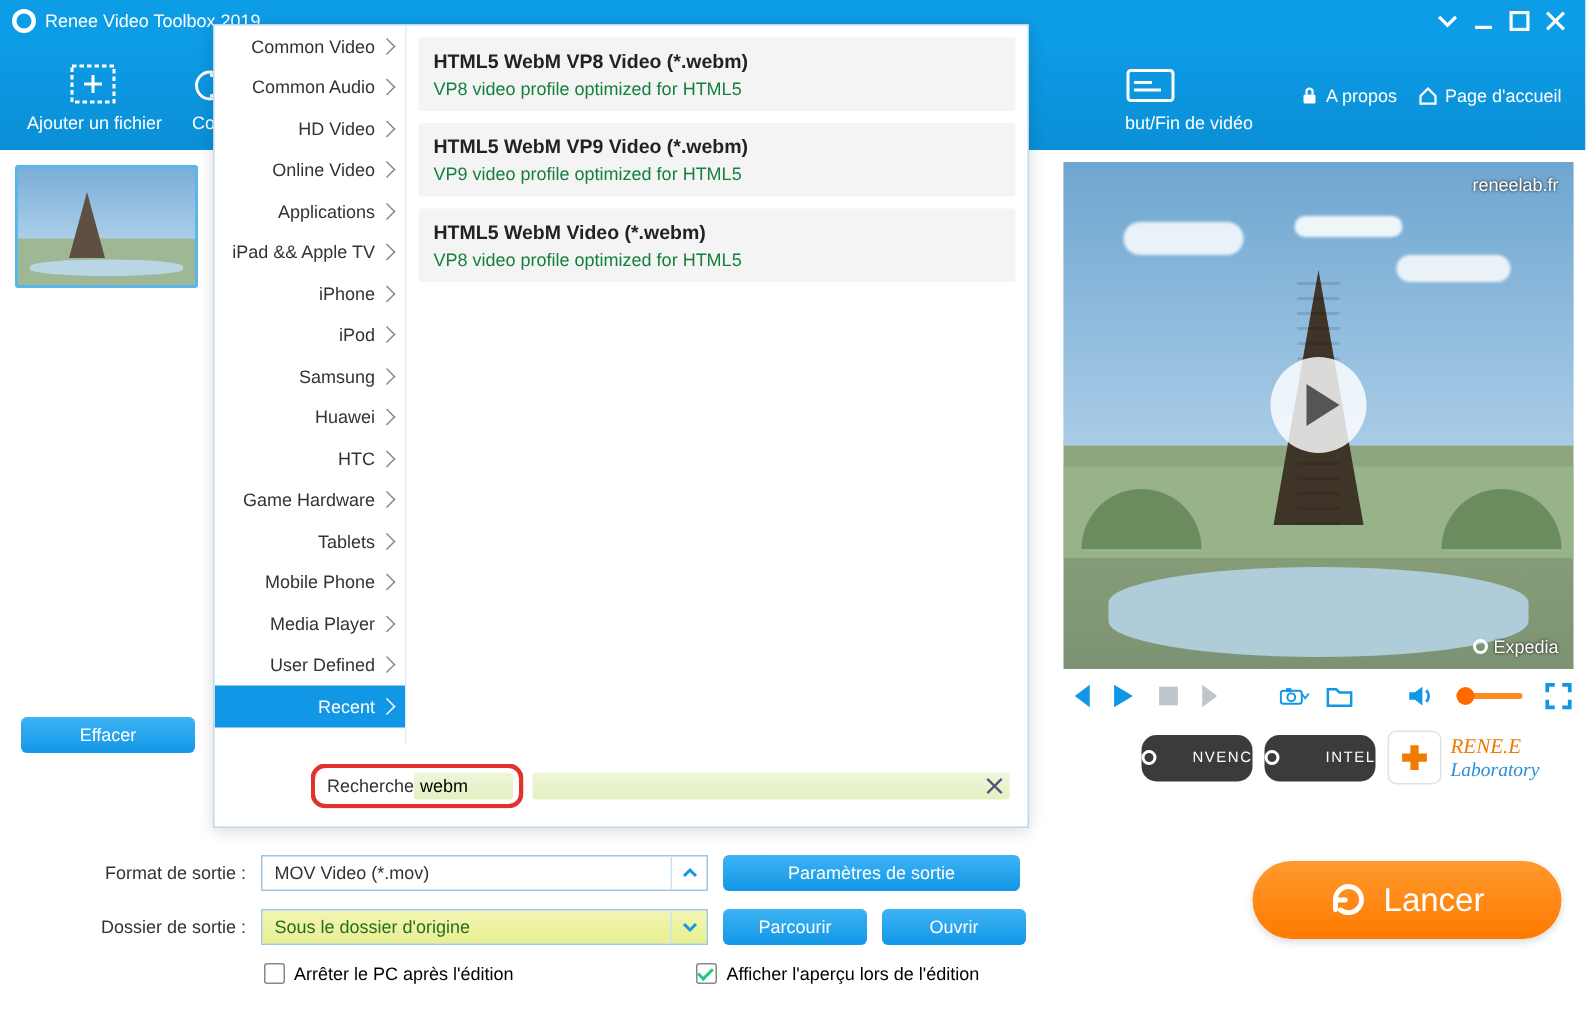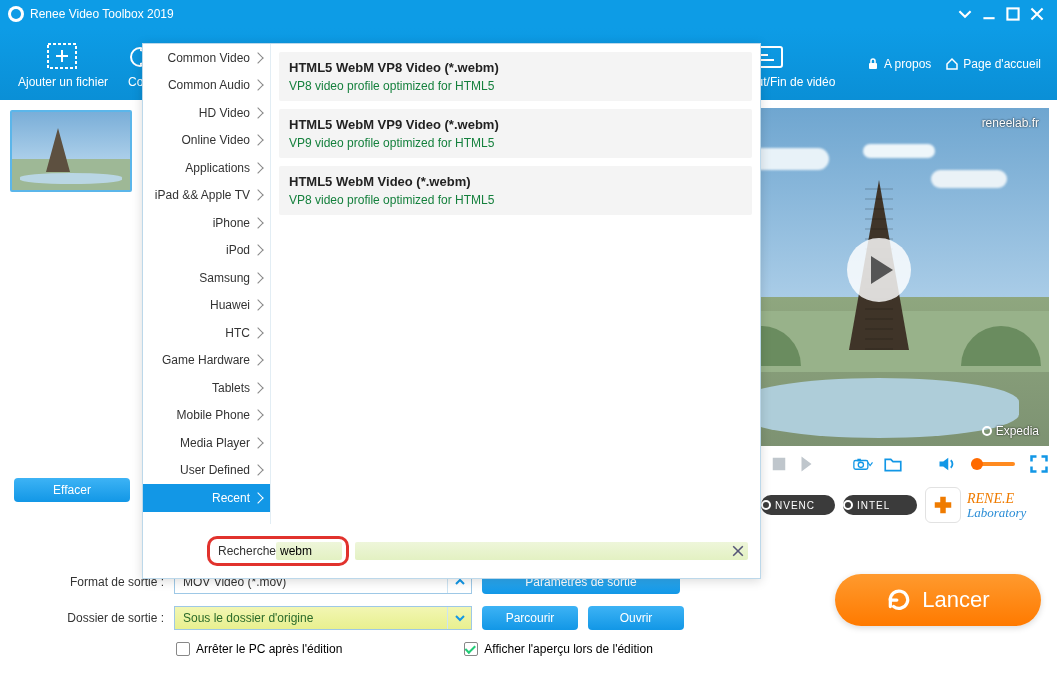--- a/index.html
+++ b/index.html
@@ -62,34 +62,34 @@
 .video .play::after{content:""; width:0; height:0; border-left:22px solid #555; border-top:14px solid transparent; border-bottom:14px solid transparent; margin-left:5px;}
 .video .wm{position:absolute; top:8px; right:10px; color:#fff; font-size:12px; text-shadow:0 0 2px #000;padding-left:10px;}
 .video .exp{position:absolute; bottom:8px; right:10px; color:#fff; font-size:12px; display:flex; align-items:center; gap:4px; text-shadow:0 0 2px #000;}
 .video .exp .dot{width:10px;height:10px;border:2px solid #fff;border-radius:50%;}
 .pcontrols { display:flex; align-items:center; gap:10px; padding: 6px 8px 4px 8px; }
 .picon { width:20px; height:20px; display:flex; align-items:center; justify-content:center; color:#1297e6; cursor:pointer; }
 .pcontrols .sep { width:14px; }
 .slider { flex:1; height:4px; background:#ff8a1f; border-radius:2px; position:relative; margin: 0 4px; }
 .slider .knob{position:absolute; left:0; top:-4px; width:12px; height:12px; border-radius:50%; background:#ff6a00;}
 .hwrow { display:flex; align-items:center; justify-content:flex-end; gap:8px; padding: 6px 8px; }
-.hwbadge{ width:74px; height:20px; border-radius:10px; background:#3b3b3b; color:#fff; display:flex; align-items:center; justify-content:flex-start; font-size:10px; letter-spacing:1px;}
+.hwbadge{ width:74px; height:31px; border-radius:10px; background:#3b3b3b; color:#fff; display:flex; align-items:center; justify-content:space-between; font-size:10px; letter-spacing:1px;}
 .hwbadge .dot{width:10px;height:10px;border:2px solid #fff;border-radius:50%; margin-right:4px;}
 .renee-logo{ width:124px; height:42px; display:flex; align-items:center; gap:6px; }
 .renee-logo .cross{width:36px;height:36px;border-radius:6px;background:#fff;border:1px solid #e2e2e2;display:flex;align-items:center;justify-content:center;}
 .renee-logo .cross svg{width:22px;height:22px;}
 .renee-logo .txt{display:flex;flex-direction:column;line-height:1;}
 .renee-logo .t1{font-family: Georgia,serif; font-style:italic; color:#ef7b00; font-size:14px;}
 .renee-logo .t2{font-family: Georgia,serif; font-style:italic; color:#2a8dd6; font-size:13px;}
 
 .launch { position:absolute; right:16px; top:574px; width:206px; height:52px; border-radius:26px; background: linear-gradient(#ff9a2e,#ff7a00); color:#fff; display:flex; align-items:center; justify-content:center; gap:10px; font-size:22px; cursor:pointer; box-shadow: 0 2px 6px rgba(0,0,0,.15); border:none;}
 .launch svg{width:26px;height:26px;}
 
 
-.popup { position:absolute; top:43px; left:142px; width:619px; height:536px; background:#fff; border:1px solid #bcd8ea; box-shadow: 0 2px 10px rgba(0,0,0,.15); display:flex; flex-direction:column; }
+.popup { position:absolute; top:16px; left:142px; width:544px; height:536px; background:#fff; border:1px solid #bcd8ea; box-shadow: 0 2px 10px rgba(0,0,0,.15); display:flex; flex-direction:column; }
 .popup .body { flex:1; display:flex; overflow:hidden; }
 .popup .cats { width:128px; border-right:1px solid #e2edf4; overflow:auto; }
 .cat { display:flex; align-items:center; justify-content:flex-end; gap:4px; padding:0 8px; height:27.5px; font-size:12px; color:#333; cursor:pointer; }
 .cat .chev{width:8px;height:8px; border-right:1.5px solid #888; border-top:1.5px solid #888; transform:rotate(45deg);}
 .cat.active{ background:#1297e6; color:#fff; }
 .cat.active .chev{border-color:#fff;}
 .popup .results { flex:1; padding:8px; overflow:auto; }
 .rescard { background:#f4f4f4; border-radius:2px; margin-bottom:8px; padding:8px 10px; cursor:pointer; }
 .rescard .t{ font-weight:bold; font-size:13px; color:#222; margin-bottom:4px;}
 .rescard .s{ font-size:12px; color:#15803d;}

